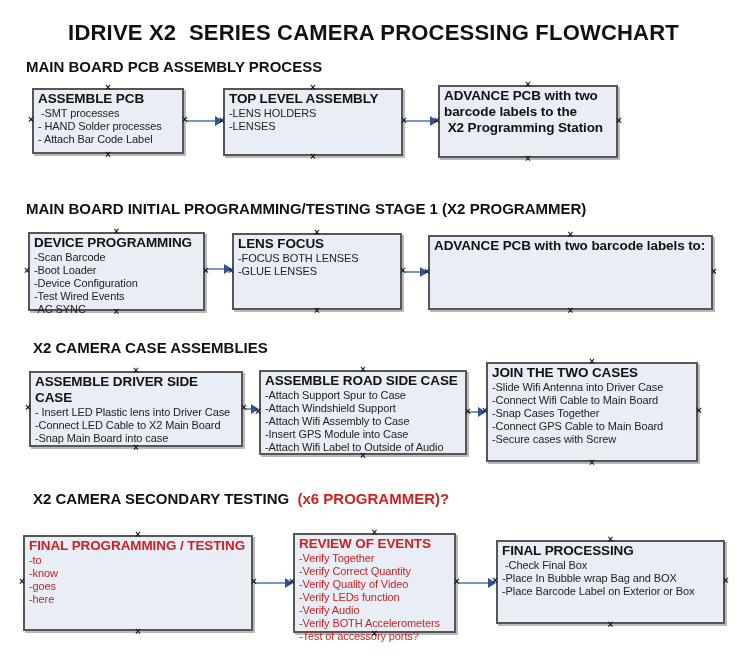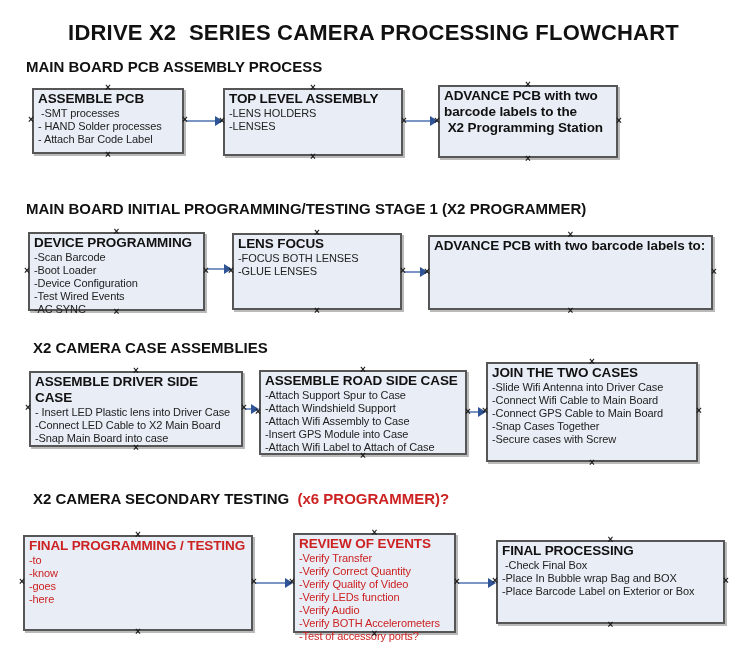--- a/index.html
+++ b/index.html
@@ -170,52 +170,52 @@
         <span class="handle" style="left: 102px; top: 70px;">×</span>
         <span class="handle" style="left: -6px; top: 30px;">×</span>
         <span class="handle" style="left: 210px; top: 30px;">×</span>
       </div>
       <div class="flow-box" style="left: 259px; top: 370px; width: 208px; height: 85px;">
         <div class="box-title">ASSEMBLE ROAD SIDE CASE</div>
         <div class="box-item">-Attach Support Spur to Case</div>
         <div class="box-item">-Attach Windshield Support</div>
         <div class="box-item">-Attach Wifi Assembly to Case</div>
         <div class="box-item">-Insert GPS Module into Case</div>
-        <div class="box-item">-Attach Wifi Label to Attach of Case</div>
+        <div class="box-item">-Attach Wifi Label to Outside of Audio</div>
         <span class="handle" style="left: 99px; top: -7px;">×</span>
         <span class="handle" style="left: 99px; top: 79px;">×</span>
         <span class="handle" style="left: -6px; top: 34.5px;">×</span>
         <span class="handle" style="left: 204px; top: 34.5px;">×</span>
       </div>
       <div class="flow-box" style="left: 486px; top: 362px; width: 212px; height: 100px;">
         <div class="box-title">JOIN THE TWO CASES</div>
         <div class="box-item">-Slide Wifi Antenna into Driver Case</div>
         <div class="box-item">-Connect Wifi Cable to Main Board</div>
+        <div class="box-item">-Snap Cases Together</div>
         <div class="box-item">-Connect GPS Cable to Main Board</div>
-        <div class="box-item">-Snap Cases Together</div>
         <div class="box-item">-Secure cases with Screw</div>
         <span class="handle" style="left: 101px; top: -7px;">×</span>
         <span class="handle" style="left: 101px; top: 94px;">×</span>
         <span class="handle" style="left: -6px; top: 42px;">×</span>
         <span class="handle" style="left: 208px; top: 42px;">×</span>
       </div>
       <div class="flow-box red" style="left: 23px; top: 535px; width: 230px; height: 96px;">
         <div class="box-title">FINAL PROGRAMMING / TESTING</div>
         <div class="box-item">-to</div>
         <div class="box-item">-know</div>
         <div class="box-item">-goes</div>
         <div class="box-item">-here</div>
         <span class="handle" style="left: 110px; top: -7px;">×</span>
         <span class="handle" style="left: 110px; top: 90px;">×</span>
         <span class="handle" style="left: -6px; top: 40px;">×</span>
         <span class="handle" style="left: 226px; top: 40px;">×</span>
       </div>
       <div class="flow-box red" style="left: 293px; top: 533px; width: 163px; height: 100px;">
         <div class="box-title">REVIEW OF EVENTS</div>
-        <div class="box-item">-Verify Transfer</div>
+        <div class="box-item">-Verify Together</div>
         <div class="box-item">-Verify Correct Quantity</div>
         <div class="box-item">-Verify Quality of Video</div>
         <div class="box-item">-Verify LEDs function</div>
         <div class="box-item">-Verify Audio</div>
         <div class="box-item">-Verify BOTH Accelerometers</div>
         <div class="box-item">-Test of accessory ports?</div>
         <span class="handle" style="left: 76.5px; top: -7px;">×</span>
         <span class="handle" style="left: 76.5px; top: 94px;">×</span>
         <span class="handle" style="left: -6px; top: 42px;">×</span>
         <span class="handle" style="left: 159px; top: 42px;">×</span>

